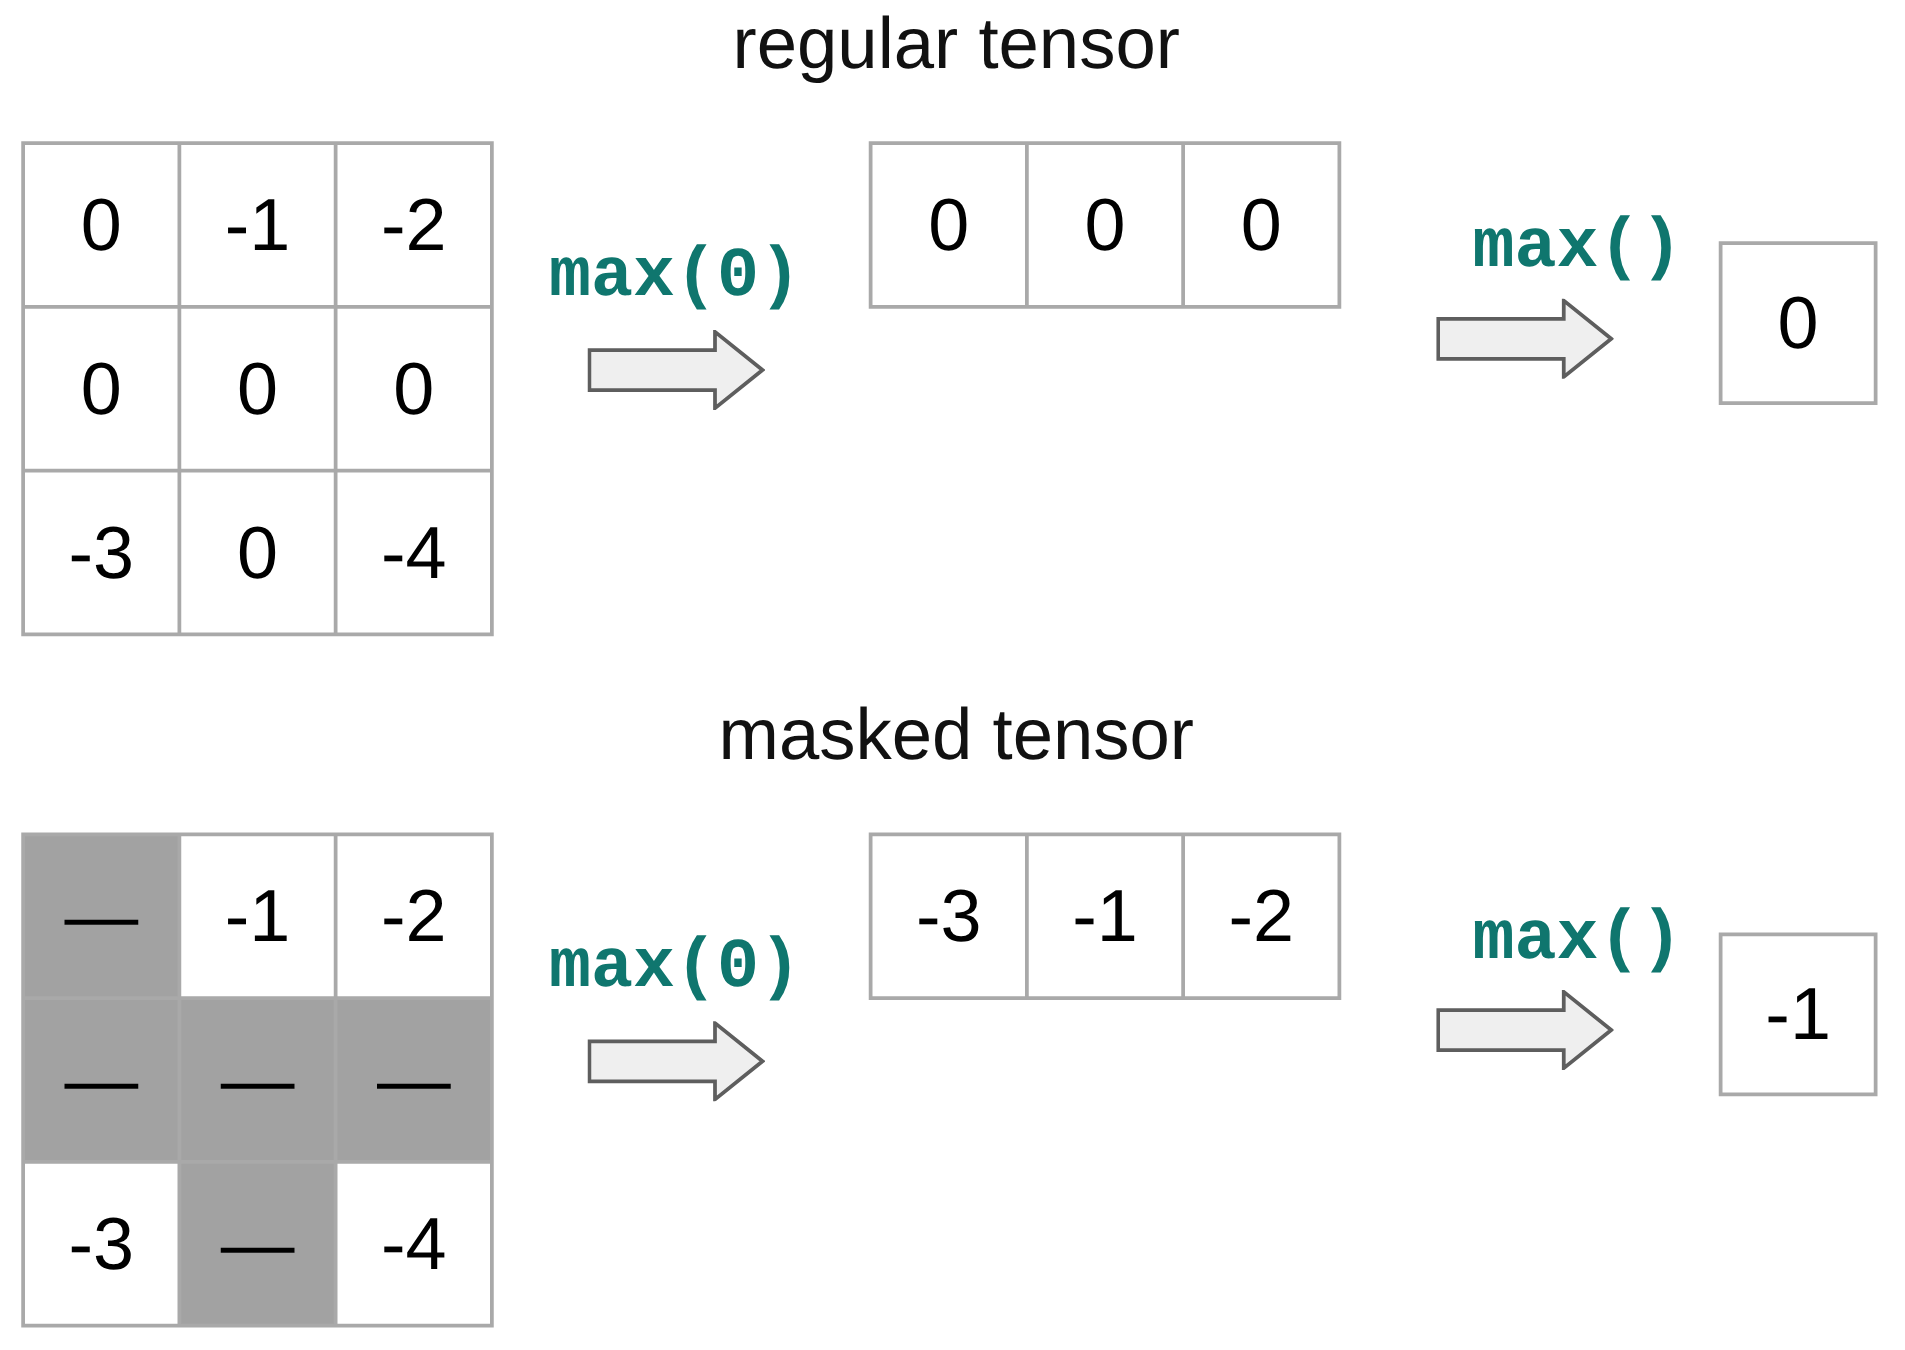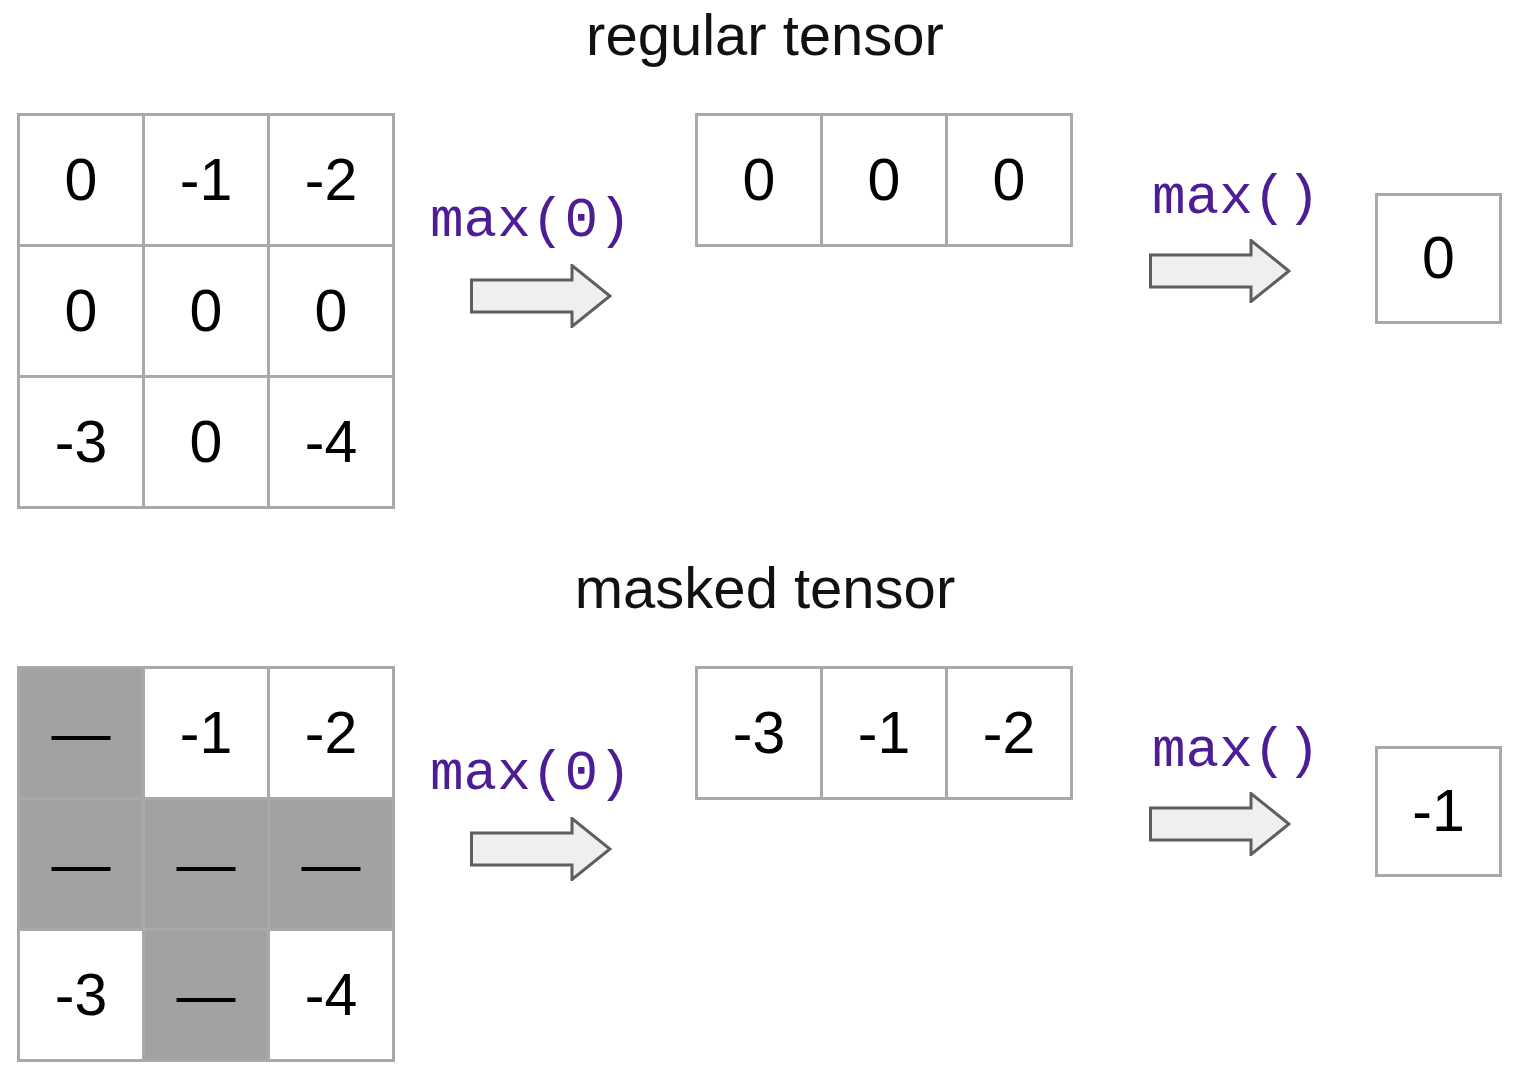--- a/index.html
+++ b/index.html
@@ -17,23 +17,23 @@
     background:var(--line);
   }
   .matrix{left:17px;top:113px;grid-template-columns:repeat(3,122px);grid-auto-rows:128px;}
   .rowgrid{left:695px;top:113px;grid-template-columns:repeat(3,122px);grid-auto-rows:128px;}
   .cell{
     display:flex;align-items:center;justify-content:center;
     background:#fff;font-size:59px;line-height:1;color:#000;
   }
   .cell.masked{background:var(--mask);}
   .op{
-    position:absolute;width:220px;
+    position:absolute;width:220px;text-align:center;
     font-family:"Liberation Mono","DejaVu Sans Mono",monospace;
-    font-size:56px;line-height:1;color:#4c1d95;white-space:nowrap;
+    font-size:56px;line-height:1;color:#0f766e;white-space:nowrap;font-weight:bold;
   }
   .op1{left:430px;top:193px;}
   .op2{left:1152px;top:170px;}
   .arrow{position:absolute;}
   .arrow1{left:470px;top:264px;}
   .arrow2{left:1149px;top:239px;}
   .arrow polygon{fill:var(--arrow-fill);stroke:var(--arrow-stroke);stroke-width:3;stroke-linejoin:miter;}
   .result{
     position:absolute;left:1375px;top:193px;width:121px;height:125px;
     border:3px solid var(--line);background:#fff;

